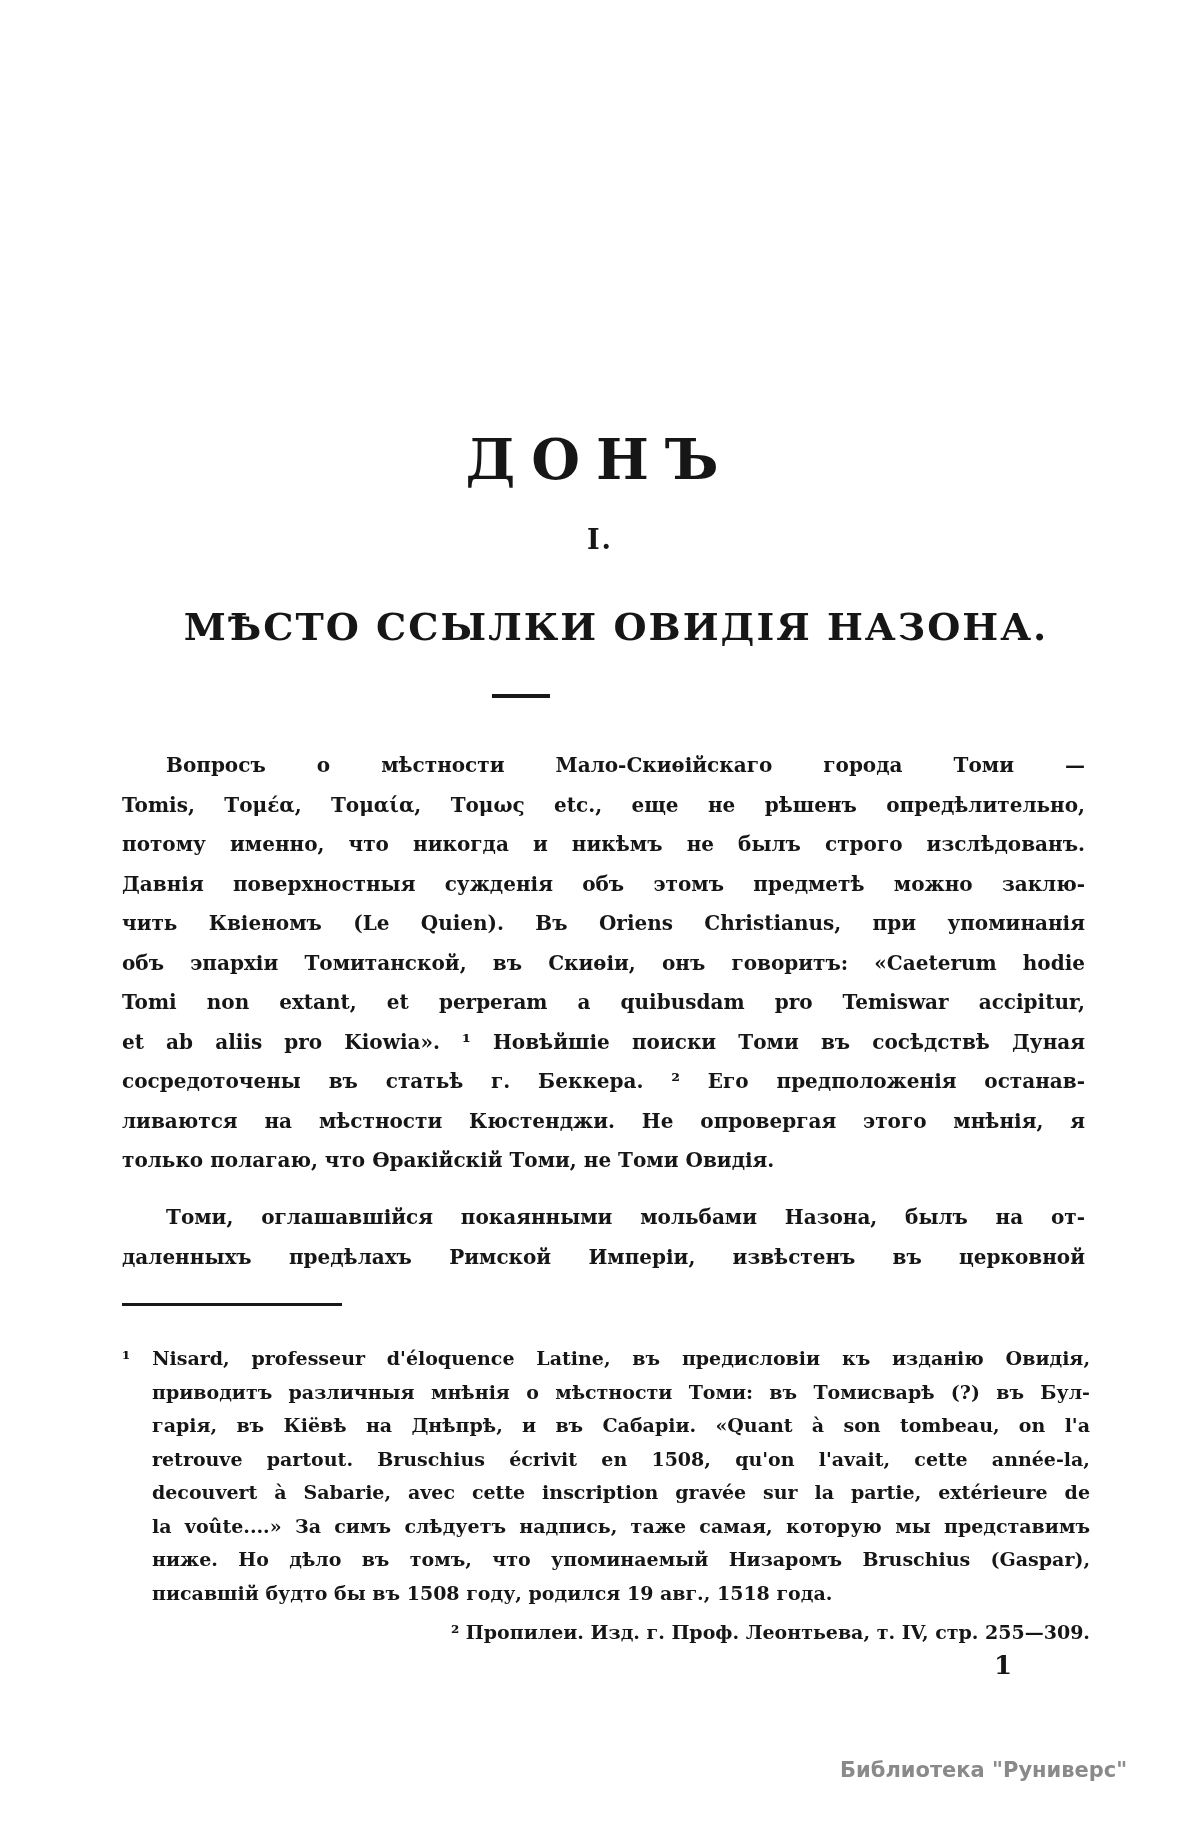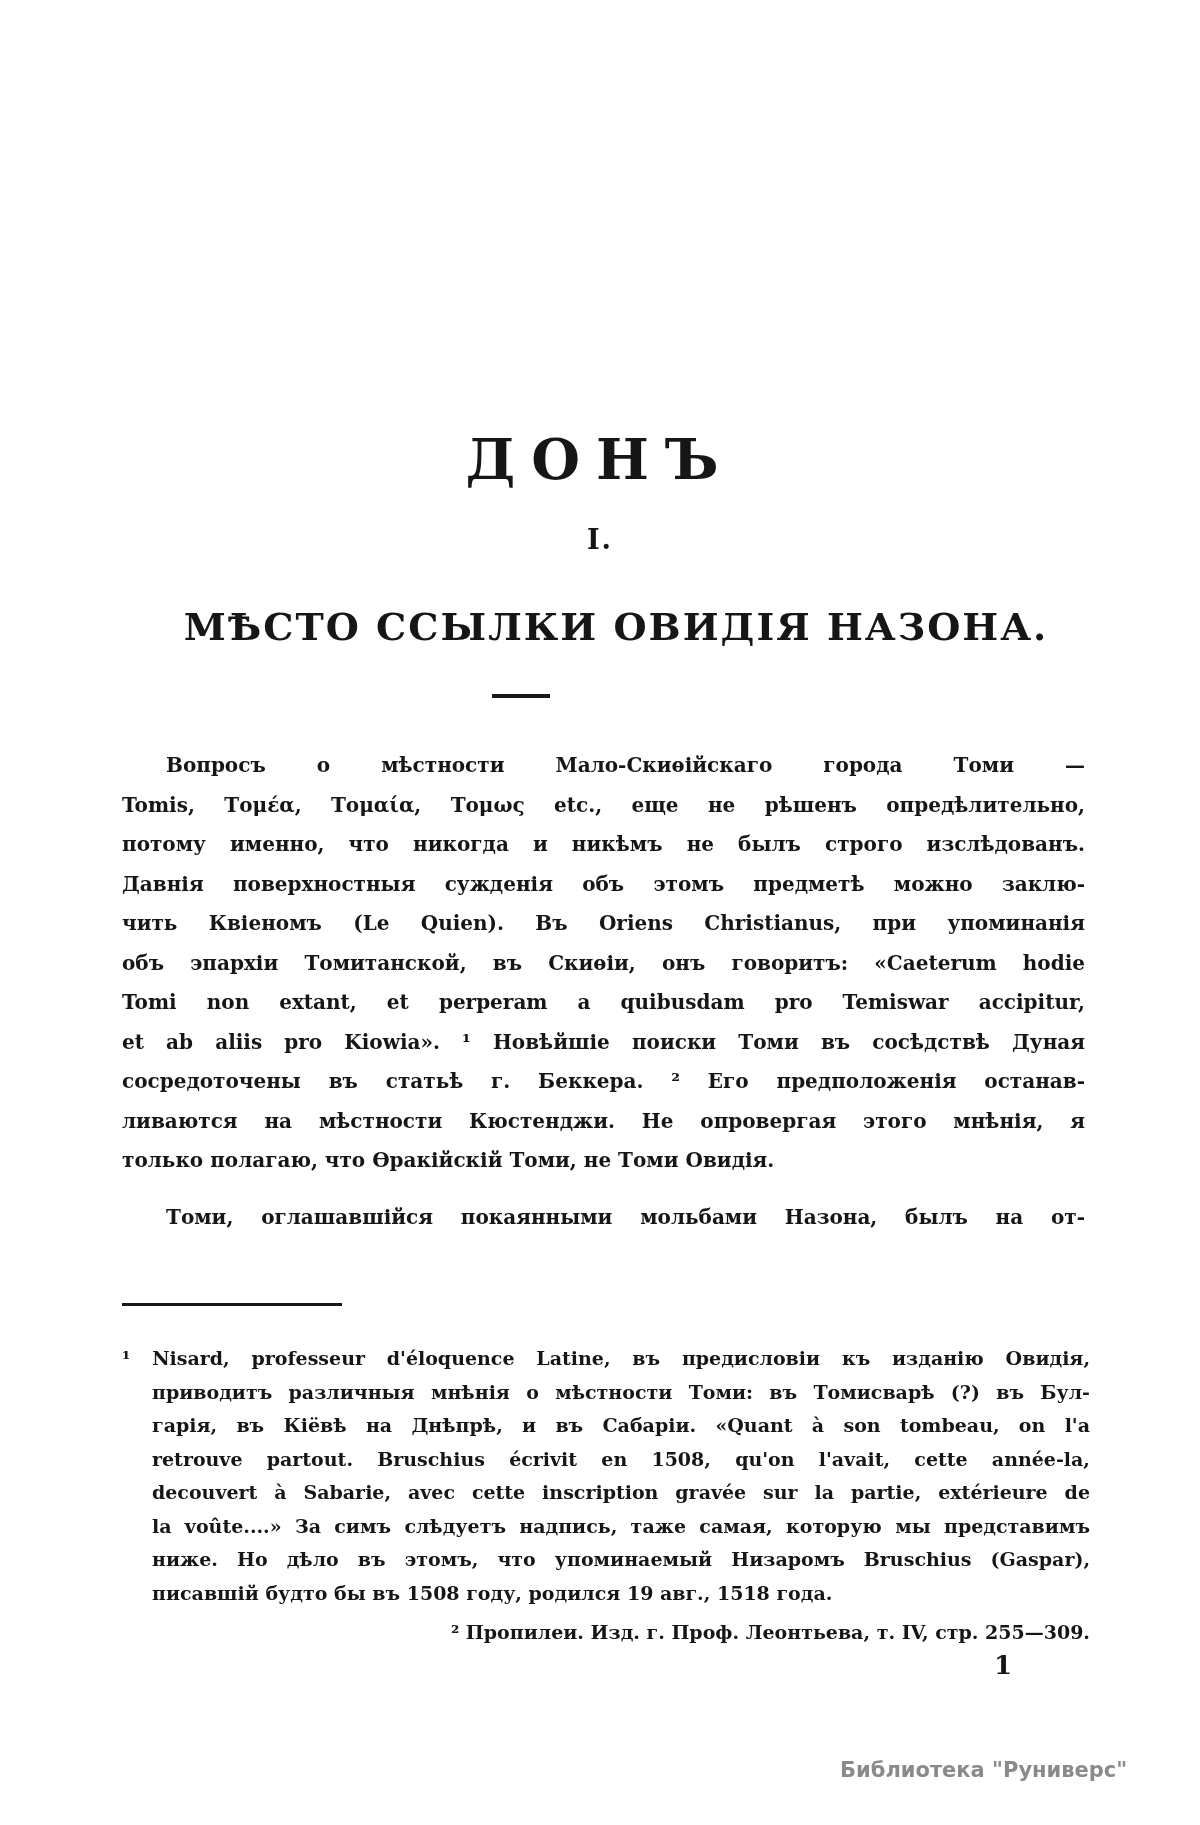--- a/index.html
+++ b/index.html
@@ -82,32 +82,33 @@
     <div class="jline">объ эпархіи Томитанской, въ Скиѳіи, онъ говоритъ: «Caeterum hodie</div>
     <div class="jline">Tomi non extant, et perperam a quibusdam pro Temiswar accipitur,</div>
     <div class="jline">et ab aliis pro Kiowia». ¹ Новѣйшіе поиски Томи въ сосѣдствѣ Дуная</div>
     <div class="jline">сосредоточены въ статьѣ г. Беккера. ² Его предположенія останав-</div>
     <div class="jline">ливаются на мѣстности Кюстенджи. Не опровергая этого мнѣнія, я</div>
     <div class="jline lastline">только полагаю, что Ѳракійскій Томи, не Томи Овидія.</div>
   </div>
 
   <div class="body-block para2">
     <div class="jline findent">Томи, оглашавшійся покаянными мольбами Назона, былъ на от-</div>
+    <div class="jline">даленныхъ предѣлахъ Римской Имперіи, извѣстенъ въ церковной</div>
   </div>
 
   <div class="fn-rule"></div>
 
   <div class="fn-block fn1">
     <div class="jline">¹ Nisard, professeur d'éloquence Latine, въ предисловіи къ изданію Овидія,</div>
     <div class="jline fncont">приводитъ различныя мнѣнія о мѣстности Томи: въ Томисварѣ (?) въ Бул-</div>
     <div class="jline fncont">гарія, въ Кіёвѣ на Днѣпрѣ, и въ Сабаріи. «Quant à son tombeau, on l'a</div>
     <div class="jline fncont">retrouve partout. Bruschius écrivit en 1508, qu'on l'avait, cette année-la,</div>
     <div class="jline fncont">decouvert à Sabarie, avec cette inscription gravée sur la partie, extérieure de</div>
     <div class="jline fncont">la voûte....» За симъ слѣдуетъ надпись, таже самая, которую мы представимъ</div>
-    <div class="jline fncont">ниже. Но дѣло въ этомъ, что упоминаемый Низаромъ Bruschius (Gaspar),</div>
+    <div class="jline fncont">ниже. Но дѣло въ томъ, что упоминаемый Низаромъ Bruschius (Gaspar),</div>
     <div class="jline lastline fncont">писавшій будто бы въ 1508 году, родился 19 авг., 1518 года.</div>
   </div>
 
   <div class="fn-block fn2 leftline">² Пропилеи. Изд. г. Проф. Леонтьева, т. IV, стр. 255—309.</div>
 
   <div class="page-number">1</div>
 
   <div class="watermark">Библиотека "Руниверс"</div>
 
 </div>

